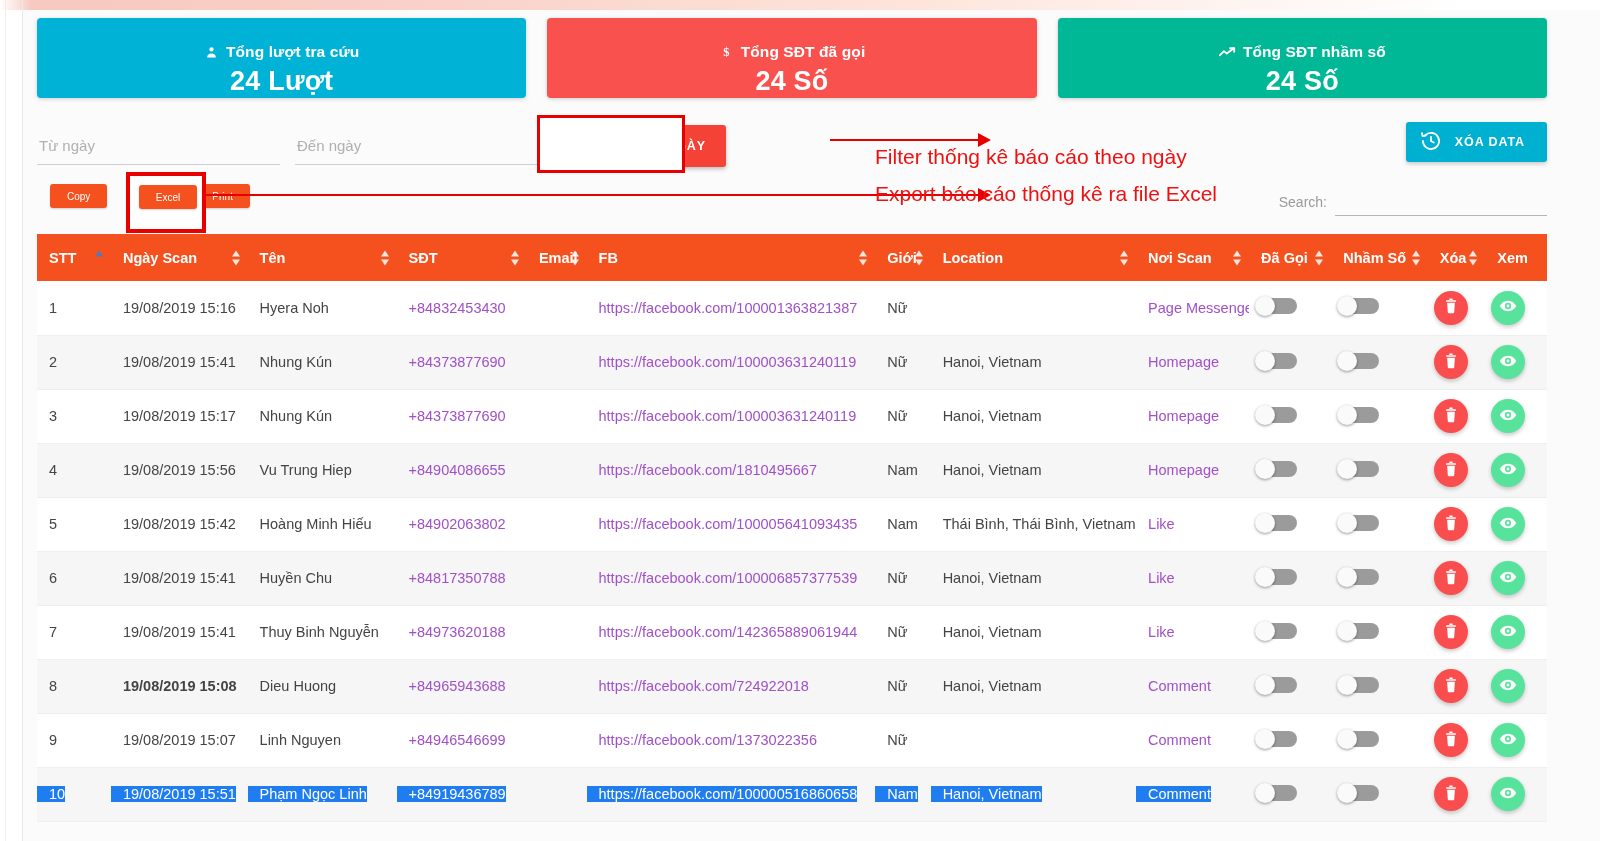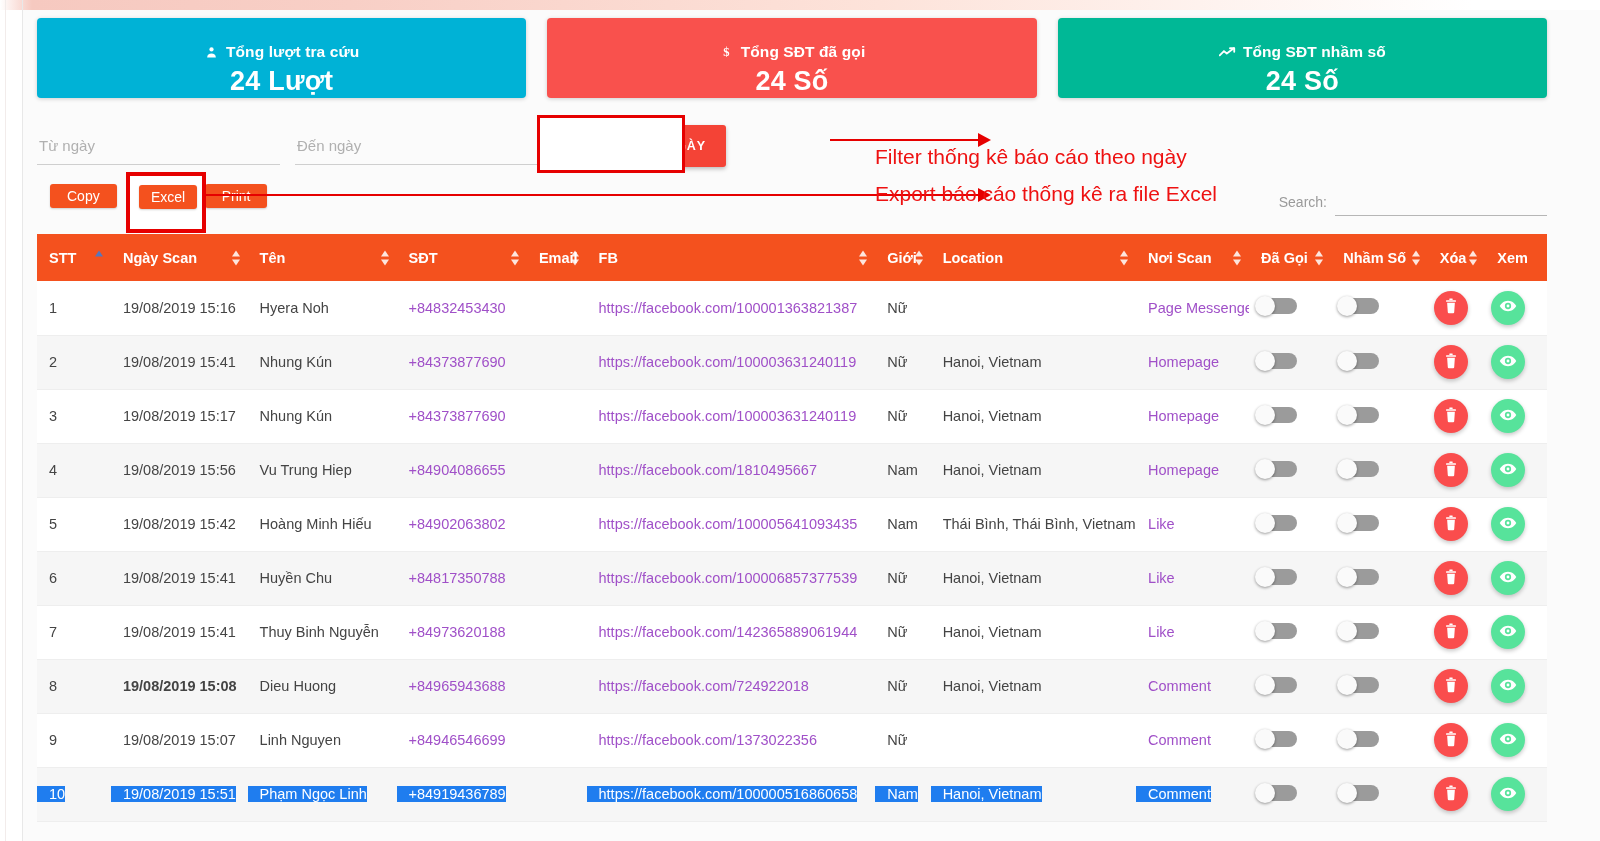--- a/index.html
+++ b/index.html
@@ -88,21 +88,21 @@
     font-size: 12.5px; font-weight: 700; letter-spacing: .9px;
     font-family: "Liberation Sans", sans-serif;
   }
 
   
   .export-row { position: absolute; left: 14px; top: 168px; width: 1510px; height: 50px; }
   .dt-buttons { position: absolute; left: 13px; top: 6px; display: flex; }
   .dt-btn {
     background: #f4511e; color: #fff; border: 0; border-radius: 3px;
     height: 24px; padding: 0 17px; margin-right: 8px; cursor: pointer;
-    font-size: 14px; font-family: "Liberation Sans", sans-serif;
+    font-size: 10px; font-family: "Liberation Sans", sans-serif;
     box-shadow: 0 1px 2px rgba(0,0,0,.18);
   }
   .annot-box-excel {
     position: absolute; left: 89px; top: -6px; width: 80px; height: 61px;
     border: 4px solid #e60000; background: #fff; z-index: 1;
   }
   .annot-box-excel .dt-btn {
     position: absolute; left: 9px; top: 9px; margin: 0; width: 58px; padding: 0;
   }
 
@@ -254,20 +254,30 @@
           <rect x="6" y="12.5" width="2.4" height="2.2" fill="#f44336"></rect>
           <rect x="10.8" y="12.5" width="2.4" height="2.2" fill="#f44336"></rect>
           <rect x="15.6" y="12.5" width="2.4" height="2.2" fill="#f44336"></rect>
           <rect x="6" y="16.6" width="2.4" height="2.2" fill="#f44336"></rect>
           <rect x="10.8" y="16.6" width="2.4" height="2.2" fill="#f44336"></rect>
         </svg>
       </span>
       <span>TÌM THEO NGÀY</span>
     </button>
 
+    <button class="btn-clear">
+      <span>
+        <svg width="22" height="22" viewBox="0 0 24 24" fill="none" stroke="#fff" stroke-width="2" stroke-linecap="round">
+          <path d="M3.2 12a8.8 8.8 0 1 0 2.6-6.3"></path>
+          <polyline points="2.2,3.4 2.7,6.6 6.1,6.0" stroke-linejoin="round"></polyline>
+          <polyline points="12,7.6 12,12 15,13.6"></polyline>
+        </svg>
+      </span>
+      <span>XÓA DATA</span>
+    </button>
   </div>
 
   <div class="export-row">
     <div class="dt-buttons">
       <button class="dt-btn">Copy</button>
       <span style="display:inline-block;width:80px"></span>
       <button class="dt-btn">Print</button>
     </div>
 
     <div class="annot-box-excel">

